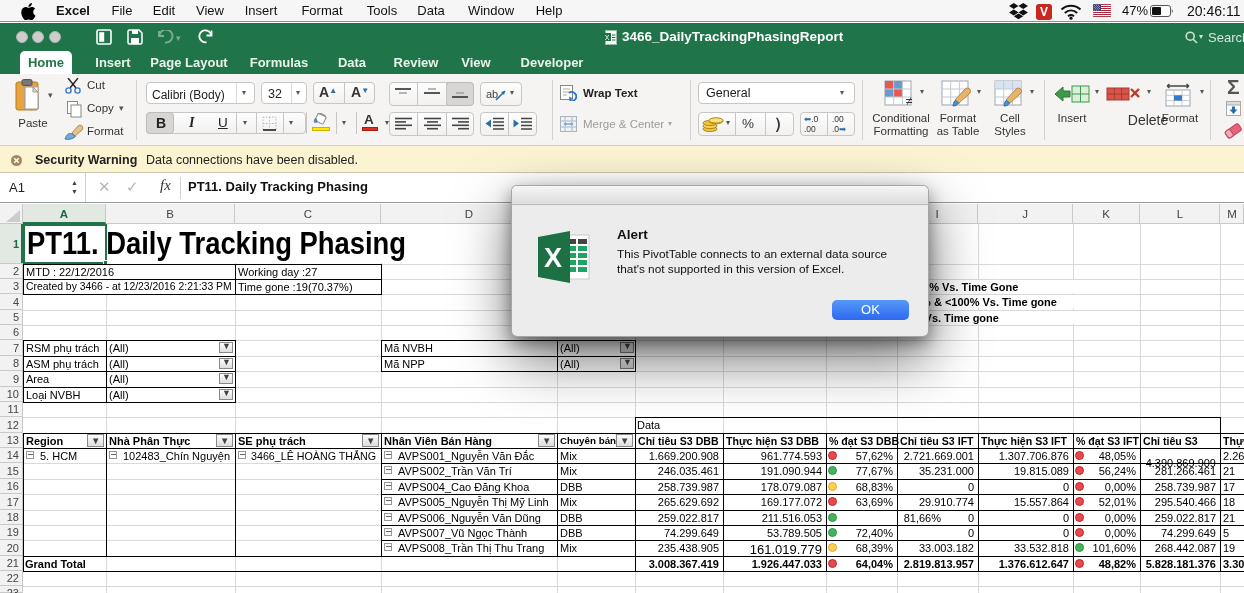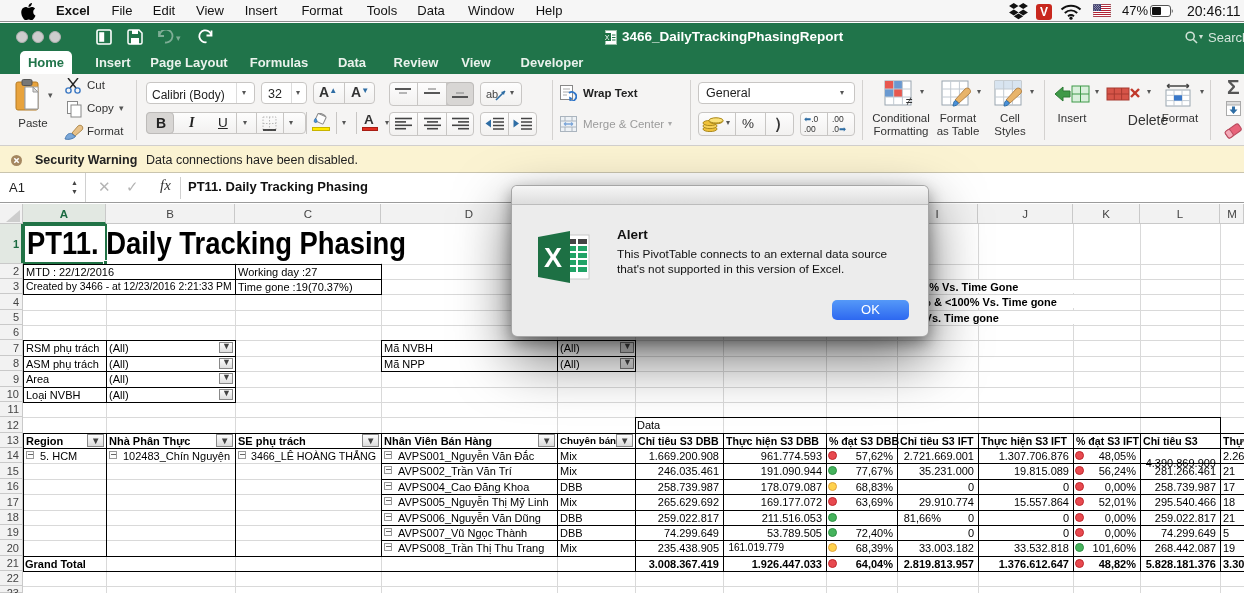--- a/index.html
+++ b/index.html
@@ -1061,21 +1061,21 @@
 <div class="ab nw" style="left:560px;top:541.5px;font-size:11px;font-weight:normal;color:#000;">Mix</div>
 <div class="ab" style="left:635px;top:540px;width:89px;height:1px;background:#000;"></div>
 <div class="ab" style="left:635px;top:556px;width:89px;height:1px;background:#000;"></div>
 <div class="ab" style="left:635px;top:540px;width:1px;height:17px;background:#000;"></div>
 <div class="ab" style="left:723px;top:540px;width:1px;height:17px;background:#000;"></div>
 <div class="ab nw" style="left:719px;top:541.5px;transform:translateX(-100%);font-size:11px;font-weight:normal;color:#000;">235.438.905</div>
 <div class="ab" style="left:723px;top:540px;width:104px;height:1px;background:#000;"></div>
 <div class="ab" style="left:723px;top:556px;width:104px;height:1px;background:#000;"></div>
 <div class="ab" style="left:723px;top:540px;width:1px;height:17px;background:#000;"></div>
 <div class="ab" style="left:826px;top:540px;width:1px;height:17px;background:#000;"></div>
-<div class="ab nw" style="left:784px;top:541.5px;transform:translateX(-100%);font-size:10px;font-weight:normal;color:#000;">161.019.779</div>
+<div class="ab nw" style="left:822px;top:541.5px;transform:translateX(-100%);font-size:13px;font-weight:normal;color:#000;">161.019.779</div>
 <div class="ab" style="left:826px;top:540px;width:72px;height:1px;background:#000;"></div>
 <div class="ab" style="left:826px;top:556px;width:72px;height:1px;background:#000;"></div>
 <div class="ab" style="left:826px;top:540px;width:1px;height:17px;background:#000;"></div>
 <div class="ab" style="left:897px;top:540px;width:1px;height:17px;background:#000;"></div>
 <div class="ab" style="left:828px;top:542.8px;width:9px;height:9px;border-radius:50%;background:#ffd24d;border:1px solid #e2a33c;"></div>
 <div class="ab nw" style="left:893px;top:541.5px;transform:translateX(-100%);font-size:11px;font-weight:normal;color:#000;">68,39%</div>
 <div class="ab" style="left:897px;top:540px;width:82px;height:1px;background:#000;"></div>
 <div class="ab" style="left:897px;top:556px;width:82px;height:1px;background:#000;"></div>
 <div class="ab" style="left:897px;top:540px;width:1px;height:17px;background:#000;"></div>
 <div class="ab" style="left:978px;top:540px;width:1px;height:17px;background:#000;"></div>

